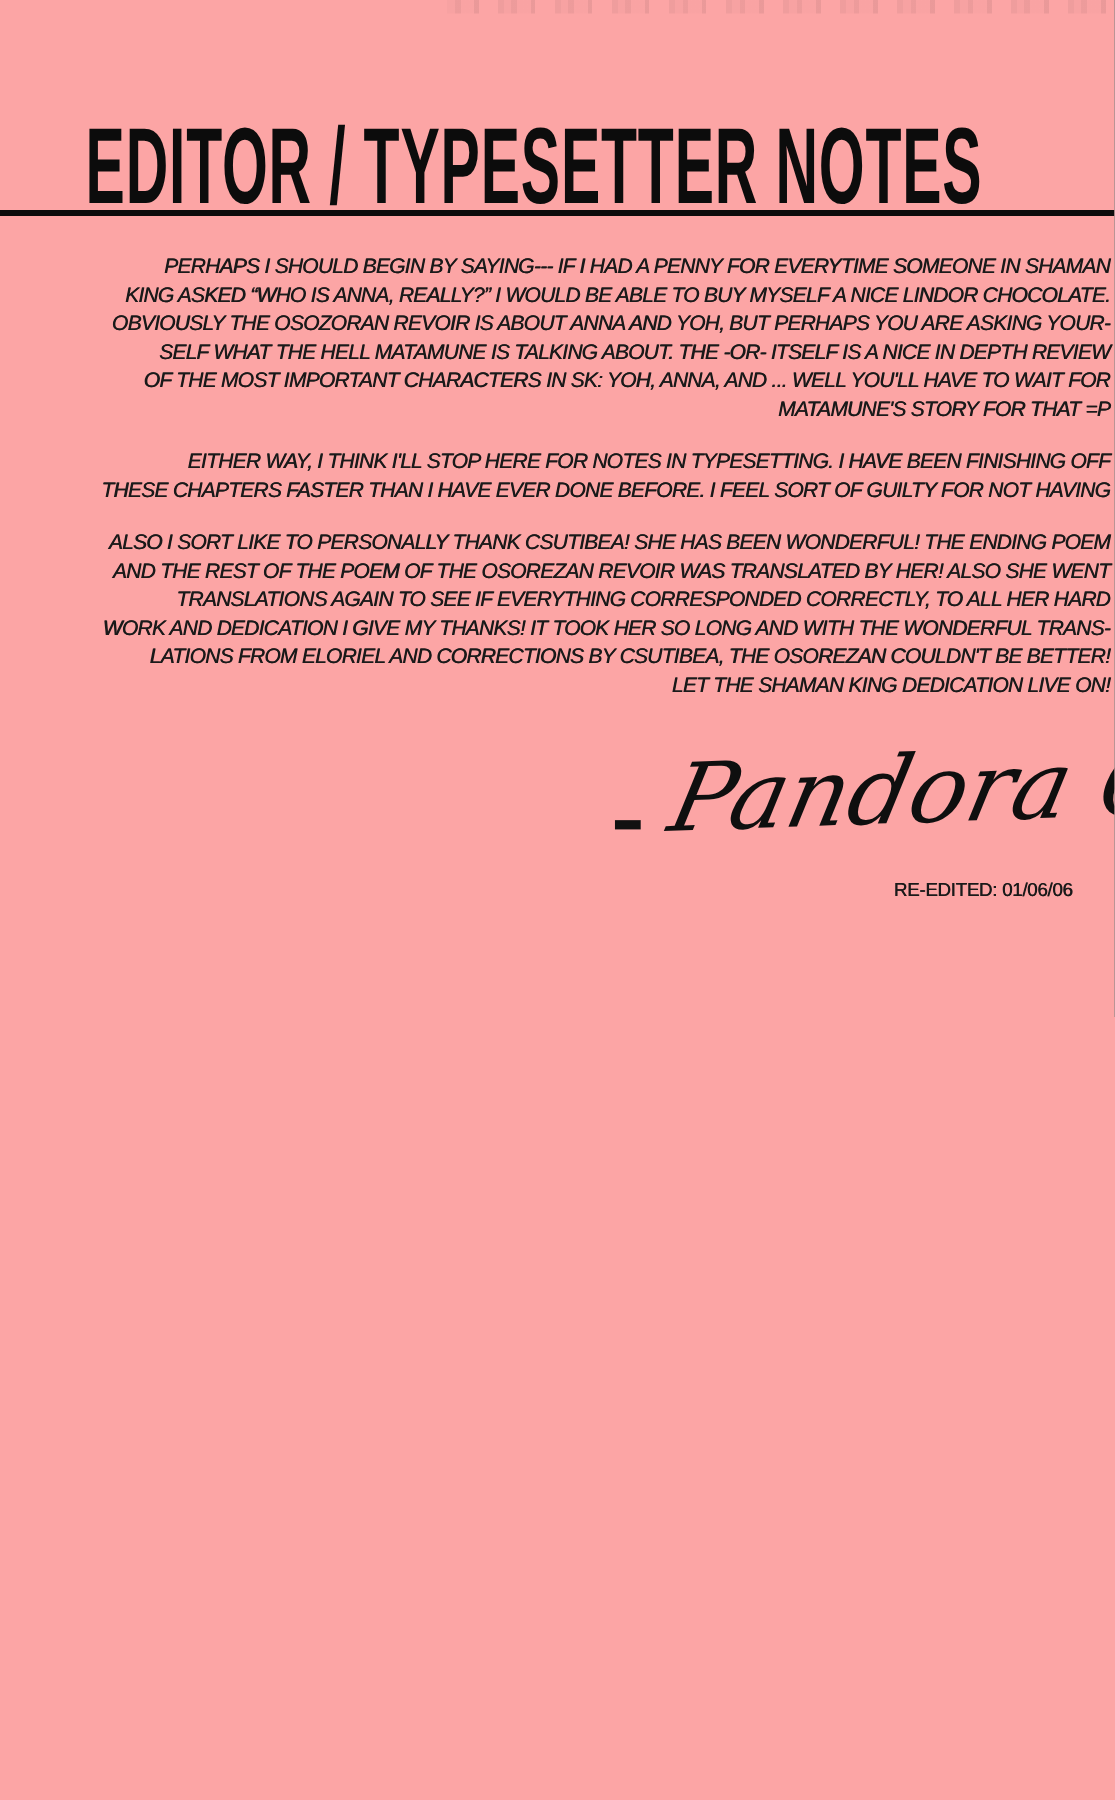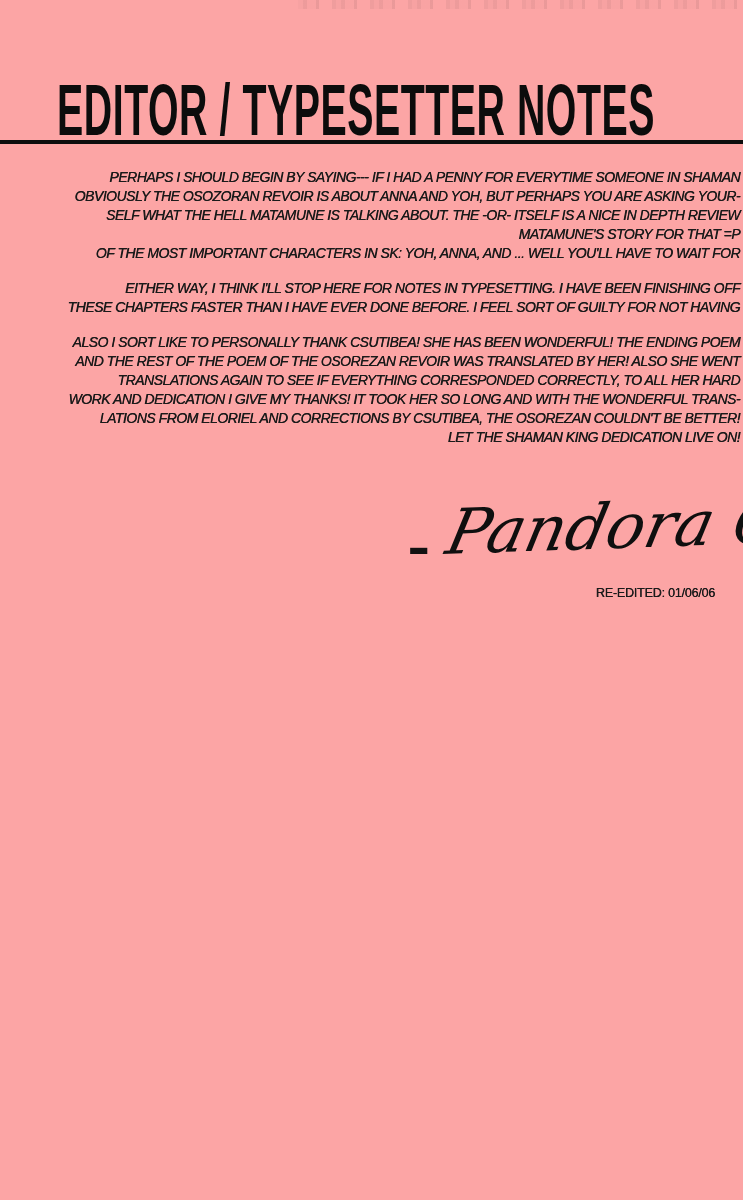--- a/index.html
+++ b/index.html
@@ -101,24 +101,25 @@
 
   <svg class="title-svg">
     <text x="2" y="57" font-family="&quot;Liberation Sans&quot;, sans-serif" font-weight="bold" font-size="72" letter-spacing="1" fill="#0c0c0c" textLength="598" lengthAdjust="spacingAndGlyphs">EDITOR / TYPESETTER NOTES</text>
   </svg>
 
   <div class="title-underline"></div>
 
   <div class="notes">
     <div class="para">
       <div class="t-line">PERHAPS I SHOULD BEGIN BY SAYING--- IF I HAD A PENNY FOR EVERYTIME SOMEONE IN SHAMAN</div>
+      <div class="t-line">KING ASKED “WHO IS ANNA, REALLY?” I WOULD BE ABLE TO BUY MYSELF A NICE LINDOR CHOCOLATE.</div>
       <div class="t-line">OBVIOUSLY THE OSOZORAN REVOIR IS ABOUT ANNA AND YOH, BUT PERHAPS YOU ARE ASKING YOUR-</div>
       <div class="t-line">SELF WHAT THE HELL MATAMUNE IS TALKING ABOUT. THE -OR- ITSELF IS A NICE IN DEPTH REVIEW</div>
+      <div class="t-line">OF THE MOST IMPORTANT CHARACTERS IN SK: YOH, ANNA, AND ... WELL YOU'LL HAVE TO WAIT FOR</div>
       <div class="t-line">MATAMUNE'S STORY FOR THAT =P</div>
-      <div class="t-line">OF THE MOST IMPORTANT CHARACTERS IN SK: YOH, ANNA, AND ... WELL YOU'LL HAVE TO WAIT FOR</div>
     </div>
     <div class="para">
       <div class="t-line">EITHER WAY, I THINK I'LL STOP HERE FOR NOTES IN TYPESETTING. I HAVE BEEN FINISHING OFF</div>
       <div class="t-line">THESE CHAPTERS FASTER THAN I HAVE EVER DONE BEFORE. I FEEL SORT OF GUILTY FOR NOT HAVING</div>
     </div>
     <div class="para">
       <div class="t-line">ALSO I SORT LIKE TO PERSONALLY THANK CSUTIBEA! SHE HAS BEEN WONDERFUL! THE ENDING POEM</div>
       <div class="t-line">AND THE REST OF THE POEM OF THE OSOREZAN REVOIR WAS TRANSLATED BY HER! ALSO SHE WENT</div>
       <div class="t-line">TRANSLATIONS AGAIN TO SEE IF EVERYTHING CORRESPONDED CORRECTLY, TO ALL HER HARD</div>
       <div class="t-line">WORK AND DEDICATION I GIVE MY THANKS! IT TOOK HER SO LONG AND WITH THE WONDERFUL TRANS-</div>

